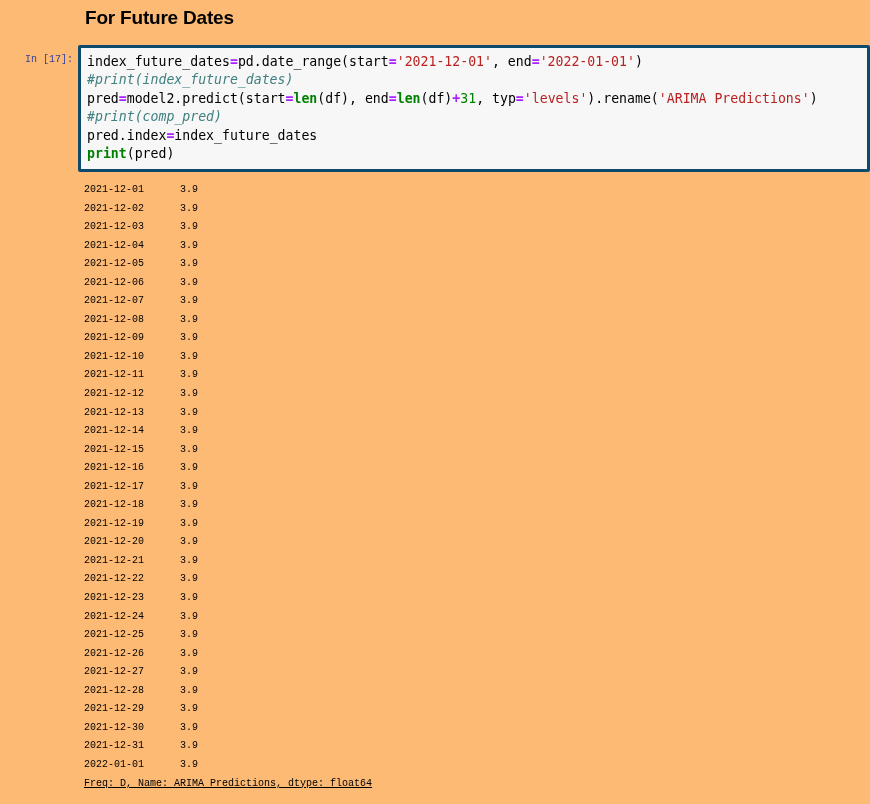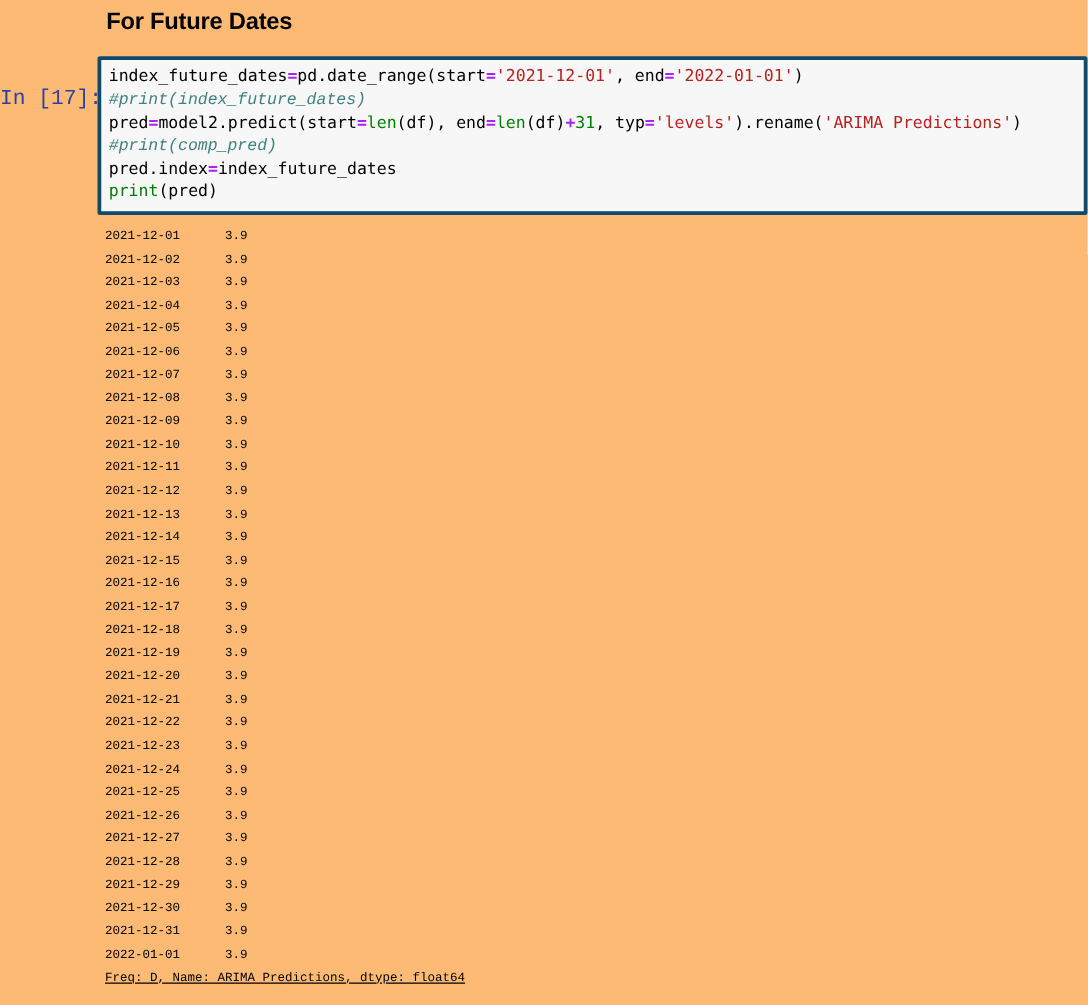--- a/index.html
+++ b/index.html
@@ -50,26 +50,25 @@
     display: flex;
     flex-direction: row;
     align-items: flex-start;
   }
   .prompt {
     width: 78px;
     box-sizing: border-box;
     padding: 6px 5px 0 0;
     text-align: right;
     font-family: "Liberation Mono", monospace;
-    font-size: 17px;
+    font-size: 10px;
     line-height: 18.4px;
     color: #303F9F;
     white-space: nowrap;
     user-select: none;
-    margin-top: 20px;
   }
   .input-area {
     flex: 1 1 auto;
     background: #f7f7f7;
     border: 3px solid #0c4a6e;
     border-radius: 2px;
     padding: 5px 4px 5px 6px;
     box-sizing: border-box;
     min-height: 127px;
   }
@@ -80,22 +79,22 @@
     line-height: 18.4px;
     color: #000000;
     white-space: pre;
     overflow: hidden;
   }
   .code .ln { display: block; }
 
   
   .t-op   { color: #AA22FF; font-weight: bold; }
   .t-str  { color: #BA2121; }
-  .t-com  { color: #408080; font-style: italic; font-family: Liberation Mono, monospace; }
-  .t-bi   { color: #008000; }
+  .t-com  { color: #408080; font-style: italic; }
+  .t-bi   { color: #008000; font-weight: bold; }
   .t-num  { color: #008000; text-align: right; }
   .t-plain{ color: #000000; }
 
   
   .output-cell {
     position: absolute;
     left: 0;
     top: 181px;
     width: 870px;
     display: flex;

